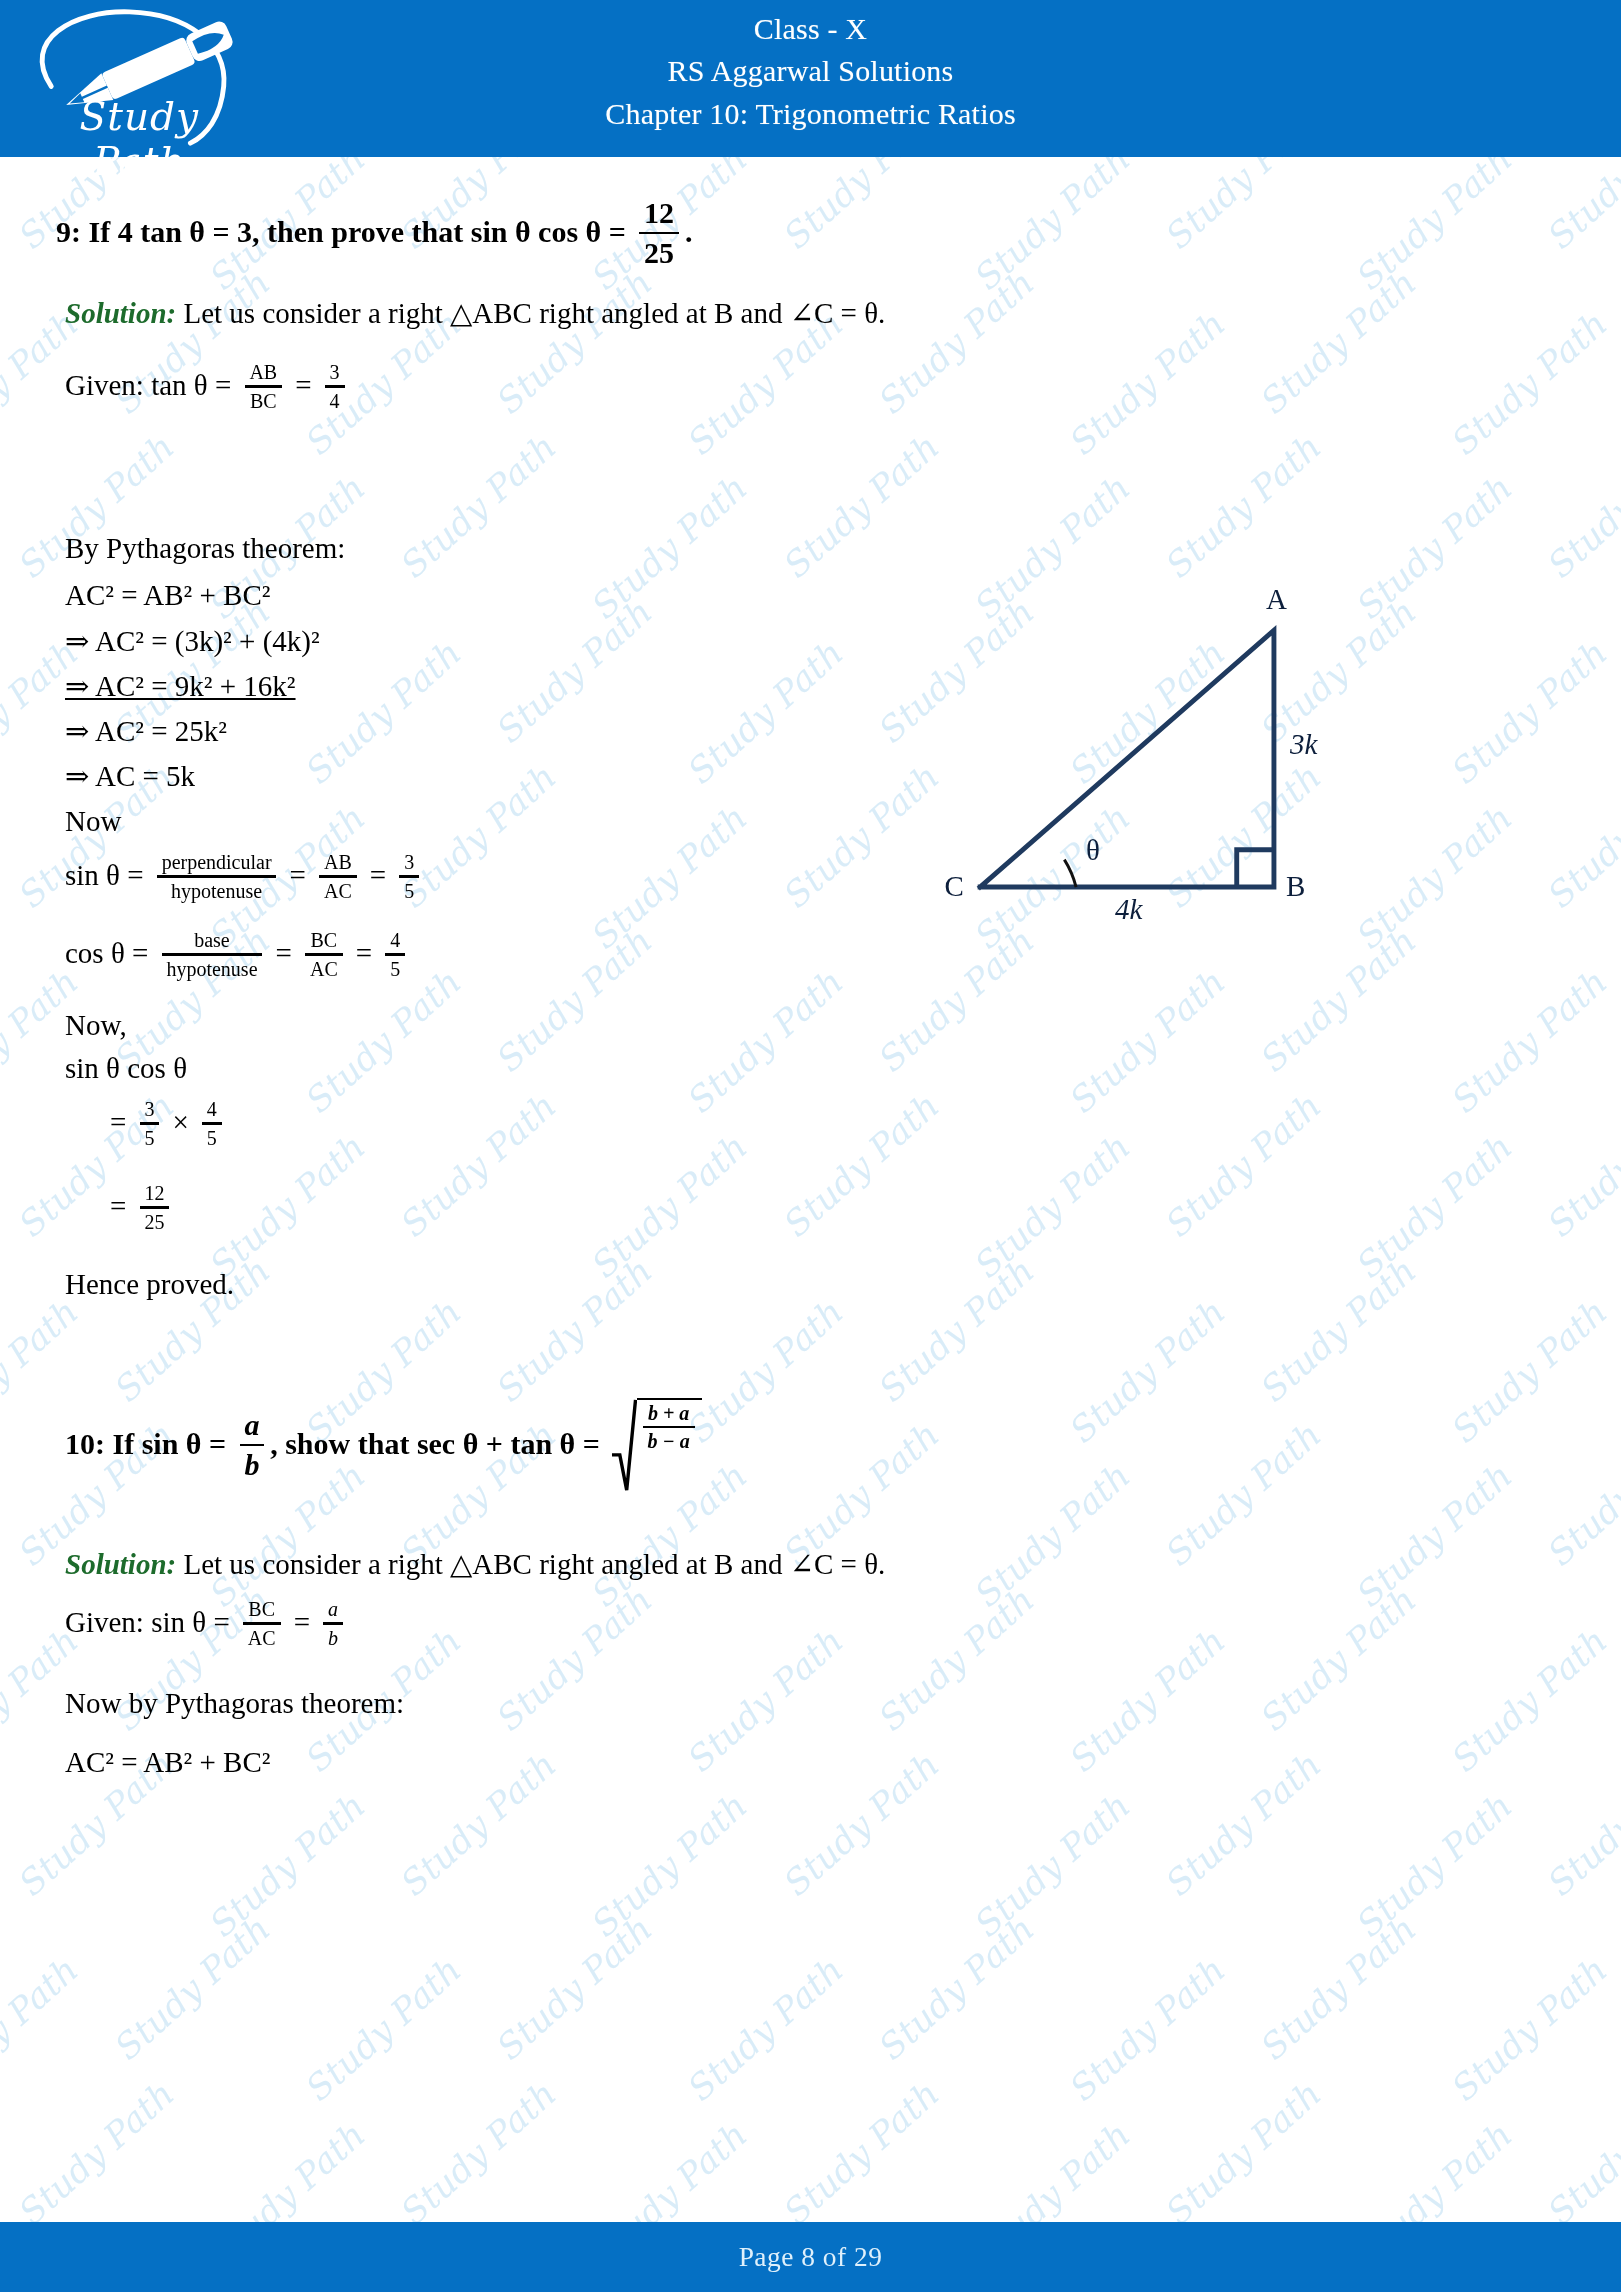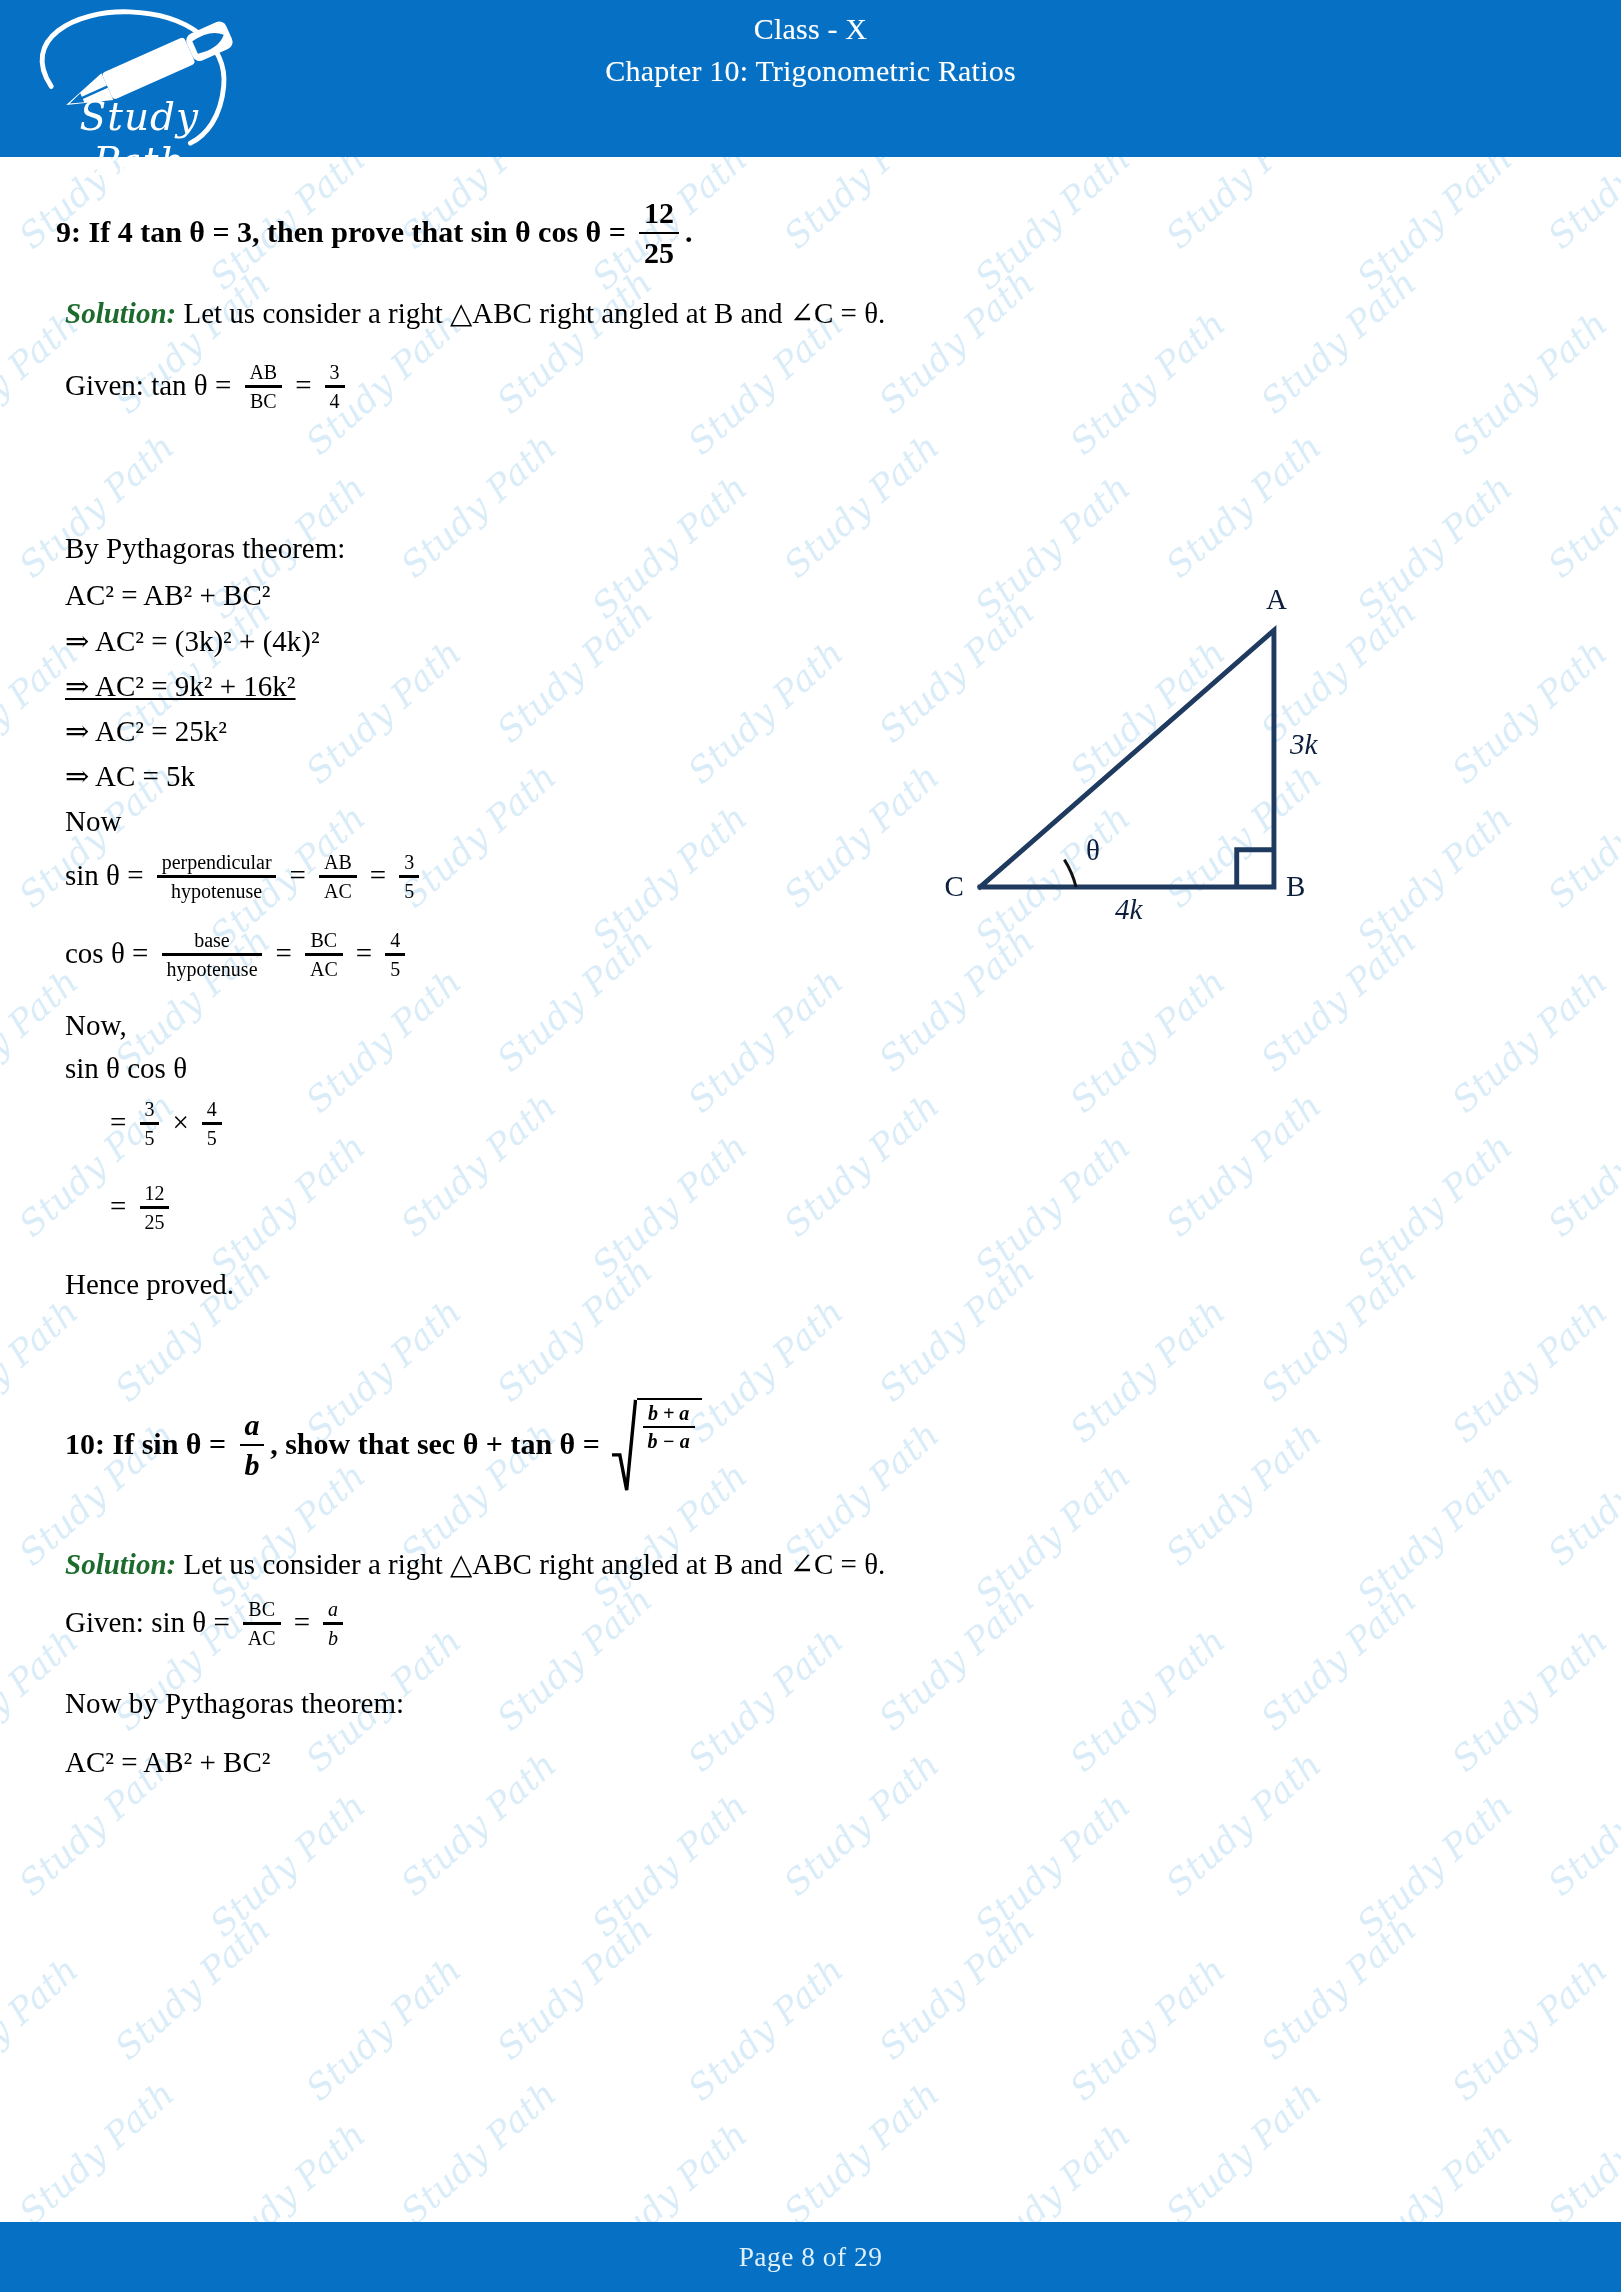--- a/index.html
+++ b/index.html
@@ -317,20 +317,21 @@
         <path d="M92 56 L 46 71 L 92 86 Z" fill="#ffffff"></path>
         <path d="M64 66 L 64 76 L 50 71 Z" fill="#0570c4"></path>
         <line x1="92" y1="71" x2="56" y2="71" stroke="#0570c4" stroke-width="2.5"></line>
       </g>
     </svg>
     <div class="logo-word">Study Path</div>
   </div>
 
   <div class="header-titles">
     <div>Class - X</div>
+    <div>RS Aggarwal Solutions</div>
     <div>Chapter 10: Trigonometric Ratios</div>
   </div>
 </div>
 
 <div class="content">
 
   <div class="line q-line" style="left:56px; top:41px;">
     <span>9</span><span>:</span>
     <span>If 4 tan θ = 3, then prove that sin θ cos θ =</span>
     <span class="frac big bold-f">

